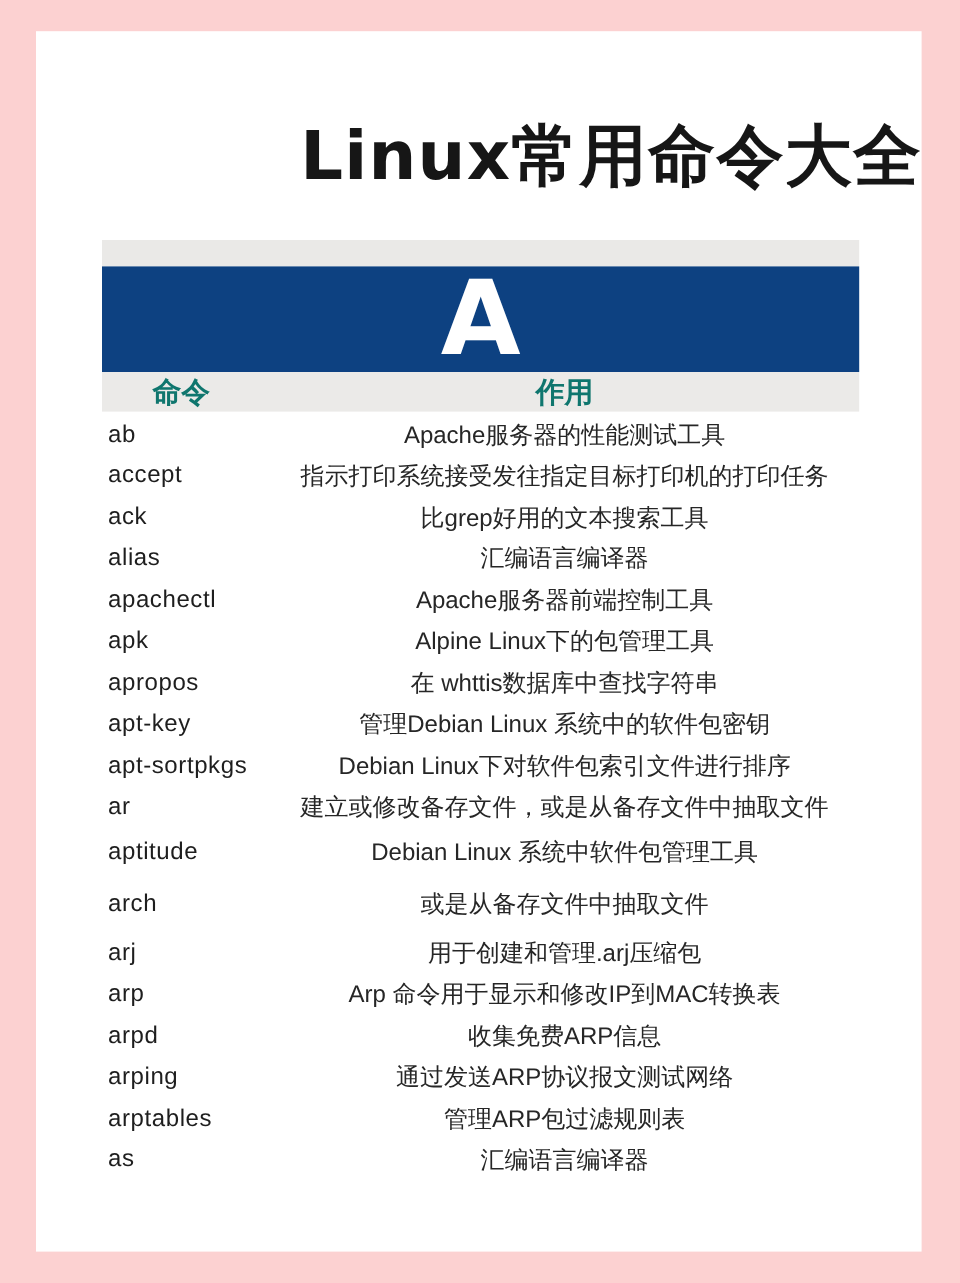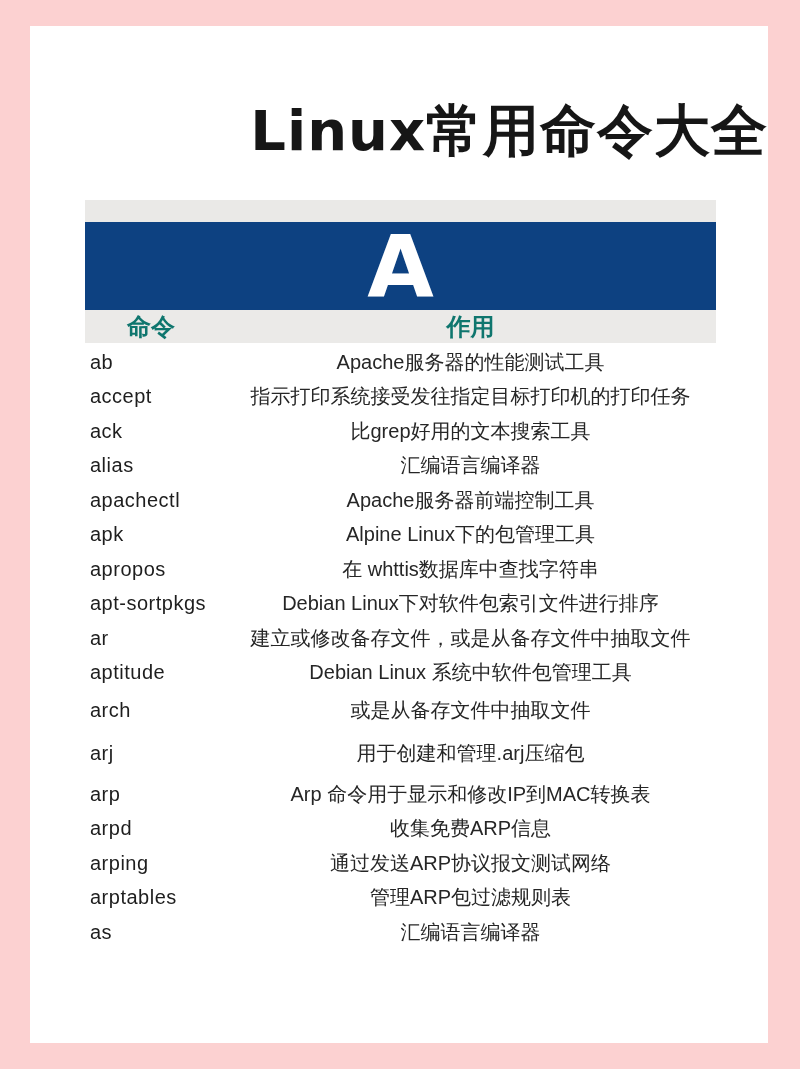--- a/index.html
+++ b/index.html
@@ -154,20 +154,24 @@
     <span class="cmd-cell">apk</span>
     <span class="pur-cell">Alpine Linux下的包管理工具</span>
   </div>
 
   <div class="row">
     <span class="cmd-cell">apropos</span>
     <span class="pur-cell">在 whttis数据库中查找字符串</span>
   </div>
 
 
+  <div class="row">
+    <span class="cmd-cell">apt-key</span>
+    <span class="pur-cell">管理Debian Linux 系统中的软件包密钥</span>
+  </div>
 
   <div class="row">
     <span class="cmd-cell">apt-sortpkgs</span>
     <span class="pur-cell">Debian Linux下对软件包索引文件进行排序</span>
   </div>
 
   <div class="row">
     <span class="cmd-cell">ar</span>
     <span class="pur-cell">建立或修改备存文件，或是从备存文件中抽取文件</span>
   </div>

